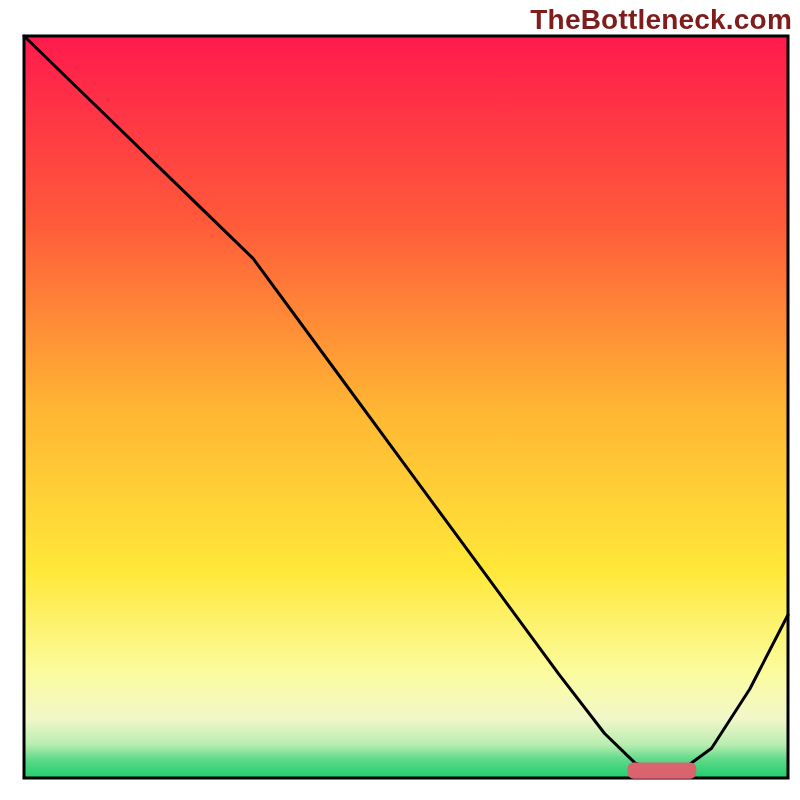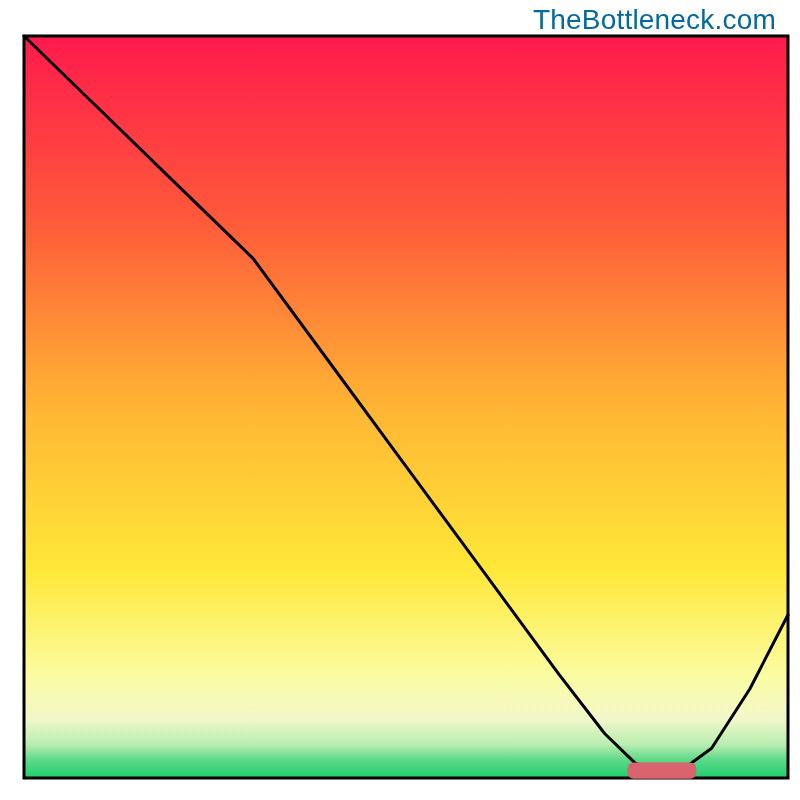--- a/index.html
+++ b/index.html
@@ -11,24 +11,24 @@
     font-family: Arial, Helvetica, sans-serif;
   }
   .container {
     position: relative;
     width: 800px;
     height: 800px;
   }
   .watermark {
     position: absolute;
     top: 4px;
-    right: 24px;
+    right: 8px;
     font-size: 28px;
-    font-weight: 400;
-    color: #0369a1;
+    font-weight: 700;
+    color: #7f1d1d;
     letter-spacing: 0.2px;
   }
   svg.chart {
     position: absolute;
     top: 0;
     left: 0;
   }
 </style>
 </head>
 <body>

